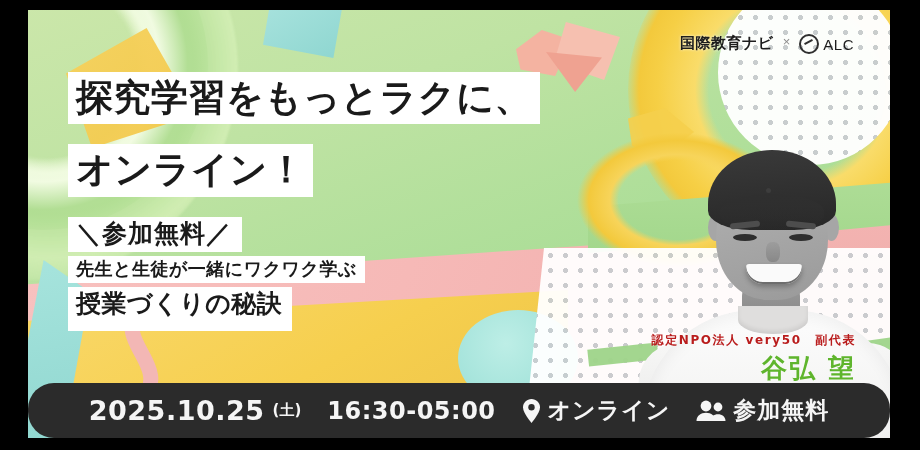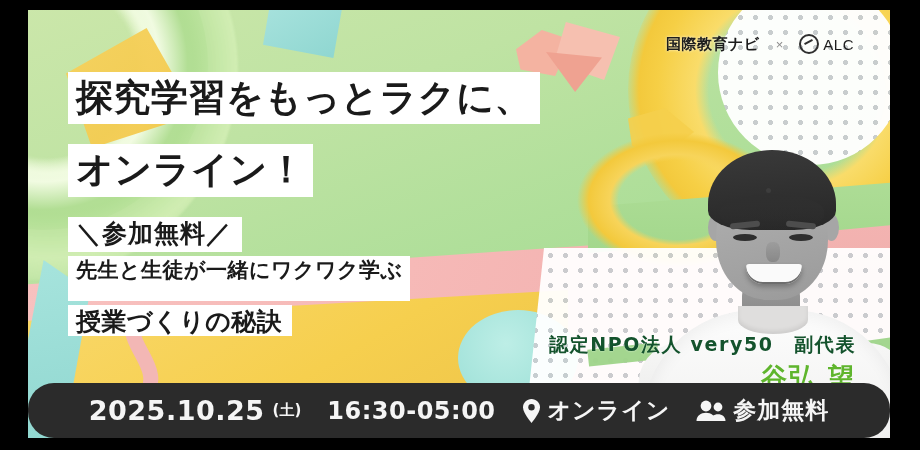--- a/index.html
+++ b/index.html
@@ -213,21 +213,21 @@
   }
   .person .arm-l,.person .arm-r{
     position:absolute;top:212px;width:54px;height:100px;
     background:linear-gradient(180deg,#f7f7f6,#e7e7e6);
   }
   .person .arm-l{left:0;border-radius:40px 10px 8px 30px;transform:rotate(4deg);}
   .person .arm-r{left:216px;border-radius:10px 40px 30px 8px;transform:rotate(-4deg);}
 
   
   .logo-row{
-    position:absolute;right:36px;top:24px;display:flex;align-items:center;gap:16px;
+    position:absolute;right:36px;top:24px;display:flex;gap:9px;
   }
   .logo-main{
     font-size:15px;font-weight:700;color:#1d1d1d;letter-spacing:.5px;
     font-family:"DejaVu Sans","Liberation Sans",sans-serif;
     text-shadow:0 0 3px rgba(255,255,255,.85);
   }
   .logo-x{font-size:13px;color:#8c8c8c;}
   .alc{display:flex;align-items:center;gap:4px;}
   .alc .swirl{
     width:16px;height:16px;border-radius:50%;
@@ -241,27 +241,27 @@
 
   
   .copy{position:absolute;left:40px;top:62px;width:600px;}
   .hl{
     display:table;background:#ffffff;color:#1a1a1a;
     font-family:"DejaVu Sans","Liberation Sans",sans-serif;
     font-weight:700;line-height:1.12;letter-spacing:.5px;white-space:nowrap;
   }
   .hl.big{font-size:37px;padding:5px 8px 6px 8px;margin-bottom:20px;}
   .hl.pro{font-size:25px;padding:3px 10px 4px 8px;margin-bottom:4px;letter-spacing:1px;}
-  .hl.mid{font-size:21px;padding:3px 8px 19px 8px;margin-bottom:4px;}
-  .hl.small{font-size:25px;padding:3px 10px 0 8px;}
+  .hl.mid{font-size:18px;padding:3px 8px 4px 8px;margin-bottom:4px;}
+  .hl.small{font-size:25px;padding:3px 10px 13px 8px;}
 
   
   .credit{position:absolute;right:34px;top:322px;text-align:right;}
   .credit .role{
-    font-size:19px;font-weight:700;color:#14532d;letter-spacing:1.6px;
+    font-size:12px;font-weight:700;color:#b91c1c;letter-spacing:1.6px;
     font-family:"DejaVu Sans","Liberation Sans",sans-serif;
     text-shadow:0 0 2px rgba(255,255,255,.7);
     padding-left:40px;
   }
   .credit .name{
     margin-top:2px;font-size:26px;font-weight:700;color:#5fb52d;letter-spacing:2px;
     font-family:"DejaVu Sans","Liberation Sans",sans-serif;
     text-shadow:0 0 2px rgba(255,255,255,.6);
   }
 

